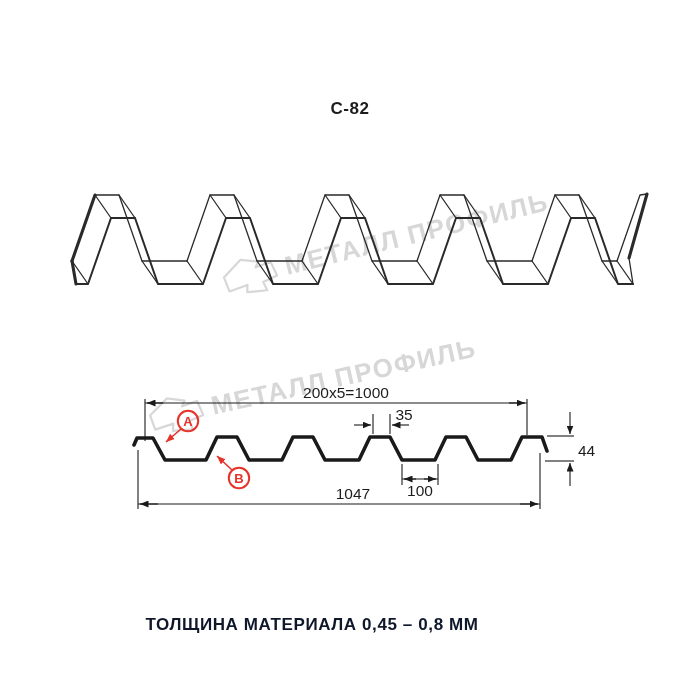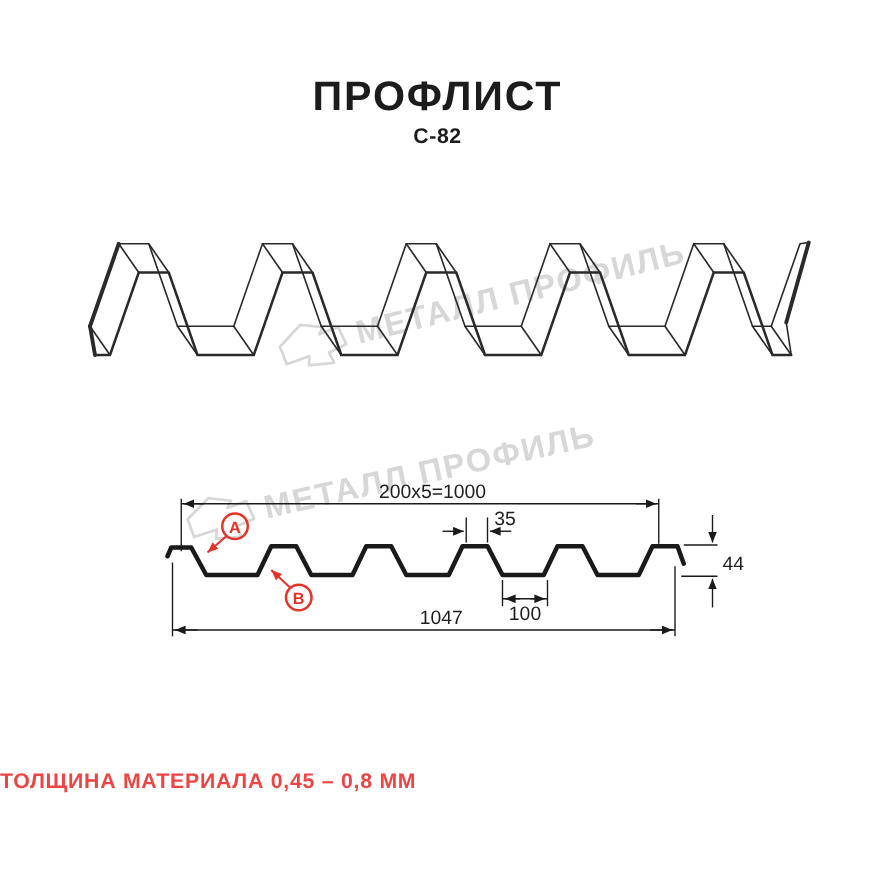--- a/index.html
+++ b/index.html
@@ -2,37 +2,36 @@
 <html><head>
 <meta charset="utf-8">
 <style>
   html,body{margin:0;padding:0;background:#ffffff;}
   .stage{position:relative;width:700px;height:700px;background:#ffffff;overflow:hidden;
          font-family:"Liberation Sans",sans-serif;}
   .title{position:absolute;left:0;top:58px;width:700px;text-align:center;
          font-size:33px;font-weight:700;letter-spacing:1.5px;color:#1c1c1c;}
   .subtitle{position:absolute;left:0;top:99px;width:700px;text-align:center;
          font-size:17px;font-weight:700;letter-spacing:0.5px;color:#1c1c1c;}
-  .footer-note{position:absolute;left:0;top:615px;width:624px;
-         font-size:17px;font-weight:700;letter-spacing:0.6px;color:#ef4444;}
+  .footer-note{position:absolute;left:0;top:615px;width:624px;text-align:center;
+         font-size:17px;font-weight:700;letter-spacing:0.6px;color:#0f172a;}
   .wm{position:absolute;display:flex;align-items:center;gap:7px;color:#d7d7d7;
       white-space:nowrap;pointer-events:none;}
   .wm .wm-text{font-size:26px;font-weight:700;letter-spacing:1.5px;}
   .wm1{left:222px;top:262px;transform:rotate(-14deg);transform-origin:0 50%;}
   .wm2{left:148px;top:400px;transform:rotate(-12.5deg);transform-origin:0 50%;}
   svg.layer{position:absolute;left:0;top:0;width:700px;height:700px;}
   .dim-text{font-size:15.5px;fill:#1d1d1d;font-family:"Liberation Sans",sans-serif;}
   .red-letter{font-size:13px;font-weight:700;fill:#e6332a;font-family:"Liberation Sans",sans-serif;}
 </style>
 </head>
 <body>
 
 <div class="stage">
 
-  <div class="title">ПРОФЛИСТ</div>
   <div class="subtitle">С-82</div>
 
   <div class="wm wm1">
     <svg width="58" height="40" viewBox="0 0 58 40">
       <path d="M3,16 L23,3 L40,9 L36,14 L52,12 L55,27 L40,30 L42,39 L22,36 L24,29 L5,31 Z" fill="none" stroke="#d7d7d7" stroke-width="2.2" stroke-linejoin="round"></path>
     </svg>
     <span class="wm-text">МЕТАЛЛ ПРОФИЛЬ</span>
   </div>
 
   <div class="wm wm2">

